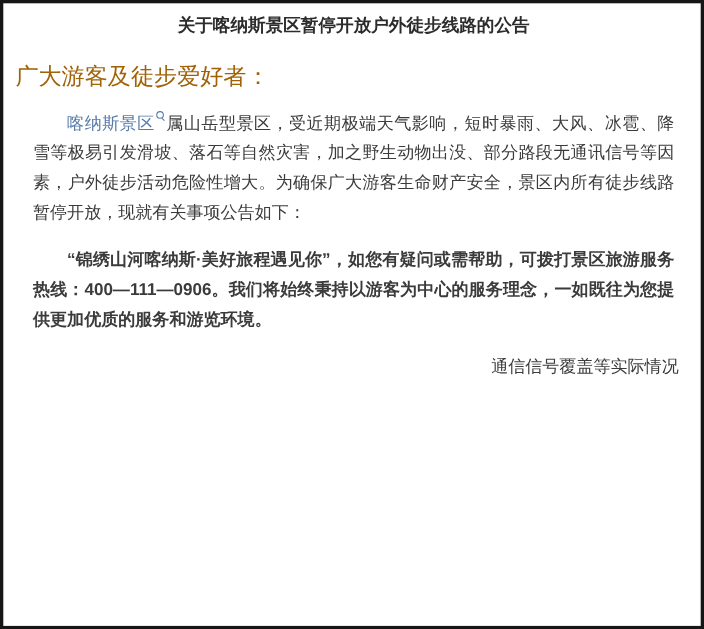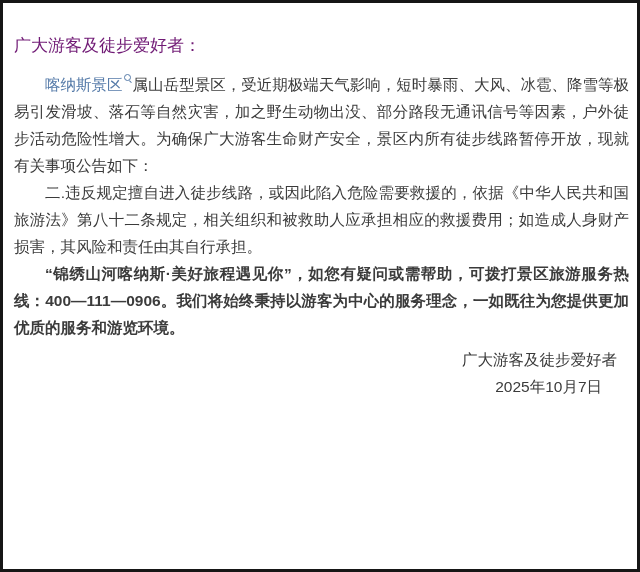--- a/index.html
+++ b/index.html
@@ -20,32 +20,32 @@
   }
   .doc-title {
     font-size: 16px;
     font-weight: bold;
     color: #2c2c2c;
     text-align: center;
     line-height: 24px;
     margin: 0;
   }
   .salutation {
-    font-size: 17px;
-    color: #701a75;
+    font-size: 21px;
+    color: #a16207;
     line-height: 27px;
-    margin: 20px 0 12px 0;
+    margin: 20px 0 0 0;
   }
   p.para {
     font-size: 15.5px;
     color: #3b3b3b;
     line-height: 27px;
     text-align: justify;
     text-indent: 2em;
-    margin: 0;
+    margin: 16px;
   }
   .para-1 { margin-top: 19px; }
   .para-2 { margin-top: 17px; }
   .para-3 { margin-top: 22px; }
   .para-4 { margin-top: 18px; font-weight: bold; }
   .entity-link {
     color: #567ba9;
     text-decoration: none;
     cursor: pointer;
   }
@@ -92,28 +92,27 @@
     color: #3b3b3b;
     line-height: 27px;
     margin: 0 27px 0 0;
   }
 </style>
 </head>
 <body>
 
 <div class="page">
 
+  <h1 class="doc-title">关于喀纳斯景区暂停开放户外徒步线路的公告</h1>
 
   <p class="salutation">广大游客及徒步爱好者：</p>
 
   <p class="para para-1"><a class="entity-link">喀纳斯景区</a><span class="baike-icon"></span><span>属山岳型景区，受近期极端天气影响，短时暴雨、大风、冰雹、降雪等极易引发滑坡、落石等自然灾害，加之野生动物出没、部分路段无通讯信号等因素，户外徒步活动危险性增大。为确保广大游客生命财产安全，景区内所有徒步线路暂停开放，现就有关事项公告如下：</span></p>
 
 
-  <p class="para para-3">二.违反规定擅自进入徒步线路，或因此陷入危险需要救援的，依据《中华人民共和国旅游法》第八十二条规定，相关组织和被救助人应承担相应的救援费用；如造成人身财产损害，其风险和责任由其自行承担。</p>
 
   <p class="para para-4">“锦绣山河喀纳斯·美好旅程遇见你”，如您有疑问或需帮助，可拨打景区旅游服务热线：400—111—0906。我们将始终秉持以游客为中心的服务理念，一如既往为您提供更加优质的服务和游览环境。</p>
 
   <div class="signature-block">
-    <p class="signature">广大游客及徒步爱好者</p>
-    <p class="doc-date">2025年10月7日</p>
+    <p class="signature">通信信号覆盖等实际情况</p>
   </div>
 
 </div>
 
 </body></html>

